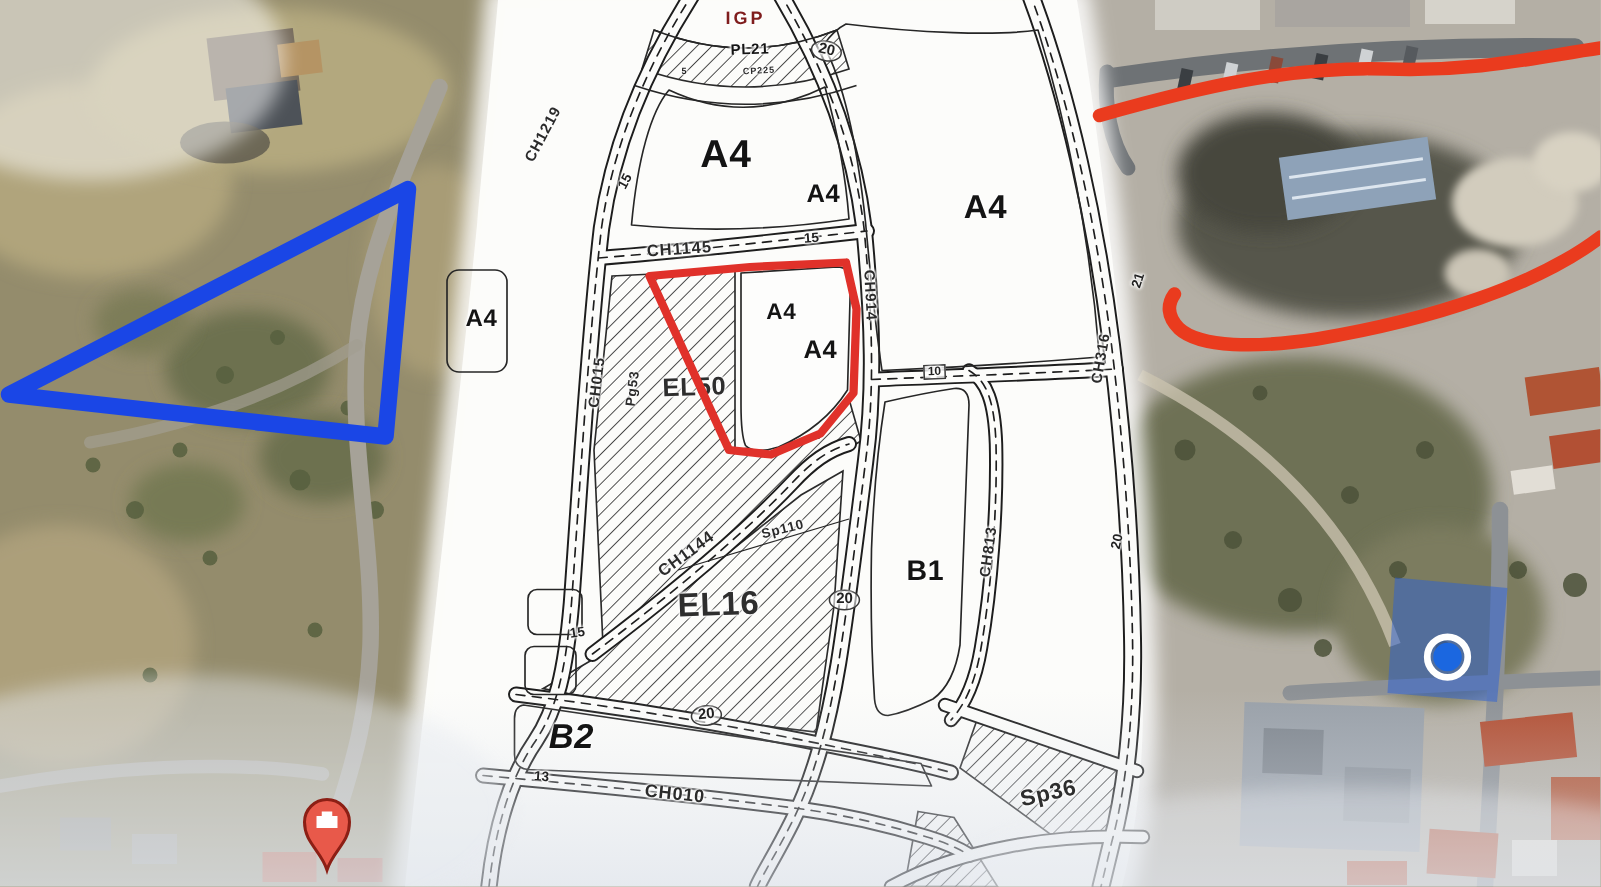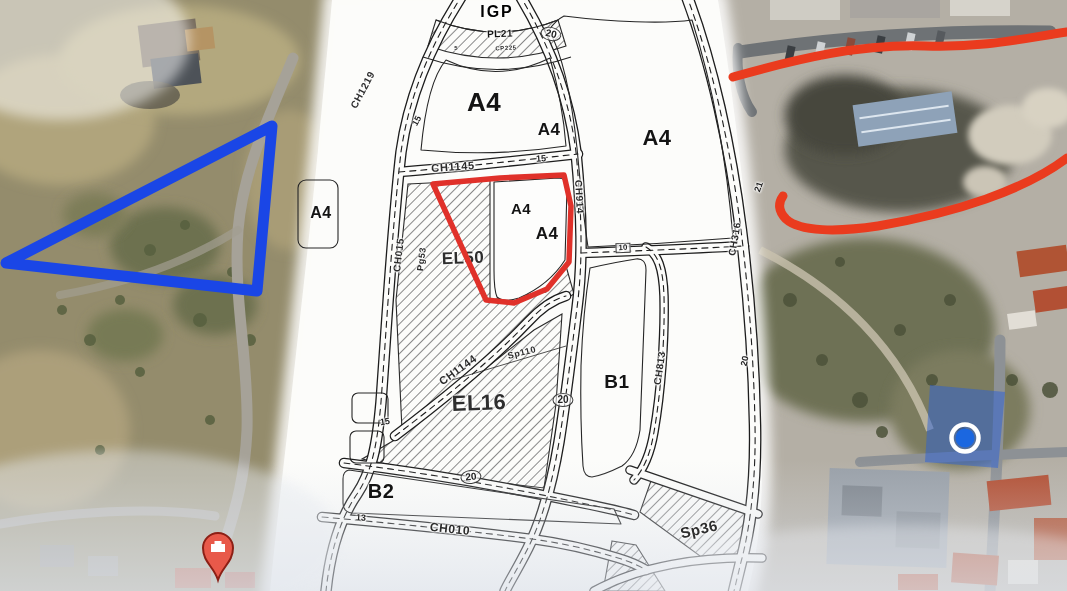--- a/index.html
+++ b/index.html
@@ -213,30 +213,30 @@
 
     <g>
       <rect x="0" y="460" width="1067" height="131" fill="url(#fog)"></rect>
       <ellipse cx="120" cy="540" rx="220" ry="90" fill="#e6eaf0" opacity="0.45" filter="url(#soft)"></ellipse>
       <ellipse cx="60" cy="40" rx="130" ry="80" fill="#ffffff" opacity="0.5" filter="url(#soft)"></ellipse>
       <ellipse cx="900" cy="585" rx="260" ry="60" fill="#eef0f4" opacity="0.35" filter="url(#soft)"></ellipse>
     </g>
   </svg>
 
   <div class="labels-layer">
-      <div class="map-label zone_labels" style="left: 497px; top: 12px; font-size: 16px; transform: translate(-50%, -50%) rotate(0deg); font-weight: 600; color: #000000; letter-spacing: 2px;">IGP</div>
+      <div class="map-label zone_labels" style="left: 497px; top: 12px; font-size: 12px; transform: translate(-50%, -50%) rotate(0deg); font-weight: 600; color: #7f1d1d; letter-spacing: 2px;">IGP</div>
       <div class="map-label zone_labels" style="left: 500px; top: 34px; font-size: 10px; transform: translate(-50%, -50%) rotate(-2deg); font-weight: 600;">PL21</div>
       <div class="map-label zone_labels" style="left: 484px; top: 102px; font-size: 26px; transform: translate(-50%, -50%) rotate(0deg);">A4</div>
       <div class="map-label zone_labels" style="left: 549px; top: 129px; font-size: 17px; transform: translate(-50%, -50%) rotate(0deg);">A4</div>
       <div class="map-label zone_labels" style="left: 657px; top: 138px; font-size: 22px; transform: translate(-50%, -50%) rotate(0deg);">A4</div>
       <div class="map-label zone_labels" style="left: 321px; top: 213px; font-size: 16px; transform: translate(-50%, -50%) rotate(0deg);">A4</div>
       <div class="map-label zone_labels" style="left: 521px; top: 208px; font-size: 15px; transform: translate(-50%, -50%) rotate(0deg);">A4</div>
       <div class="map-label zone_labels" style="left: 547px; top: 233px; font-size: 17px; transform: translate(-50%, -50%) rotate(0deg);">A4</div>
       <div class="map-label zone_labels" style="left: 617px; top: 381px; font-size: 19px; transform: translate(-50%, -50%) rotate(0deg);">B1</div>
-      <div class="map-label zone_labels" style="left: 381px; top: 491px; font-size: 20px; transform: translate(-50%, -50%) rotate(0deg);">B2</div>
+      <div class="map-label zone_labels" style="left: 381px; top: 491px; font-size: 23px; transform: translate(-50%, -50%) rotate(0deg); font-style: italic;">B2</div>
       <div class="map-label zone_labels" style="left: 463px; top: 258px; font-size: 17px; transform: translate(-50%, -50%) rotate(-2deg); font-weight: 600; color: rgb(46, 46, 46);">EL50</div>
       <div class="map-label zone_labels" style="left: 479px; top: 403px; font-size: 22px; transform: translate(-50%, -50%) rotate(-2deg); font-weight: 600; color: rgb(46, 46, 46);">EL16</div>
       <div class="map-label zone_labels" style="left: 699px; top: 529px; font-size: 15px; transform: translate(-50%, -50%) rotate(-13deg); font-weight: 700; color: rgb(46, 46, 46);">Sp36</div>
     </div>
   <div class="labels-layer">
       <div class="map-label road_labels" style="left: 453px; top: 167px; font-size: 11px; transform: translate(-50%, -50%) rotate(-4deg);">CH1145</div>
       <div class="map-label road_labels" style="left: 579px; top: 197px; font-size: 10px; transform: translate(-50%, -50%) rotate(87deg);">CH914</div>
       <div class="map-label road_labels" style="left: 399px; top: 255px; font-size: 10px; transform: translate(-50%, -50%) rotate(-83deg);">CH015</div>
       <div class="map-label road_labels" style="left: 422px; top: 259px; font-size: 9px; transform: translate(-50%, -50%) rotate(-83deg);">Pg53</div>
       <div class="map-label road_labels" style="left: 363px; top: 90px; font-size: 10px; transform: translate(-50%, -50%) rotate(-62deg);">CH1219</div>

